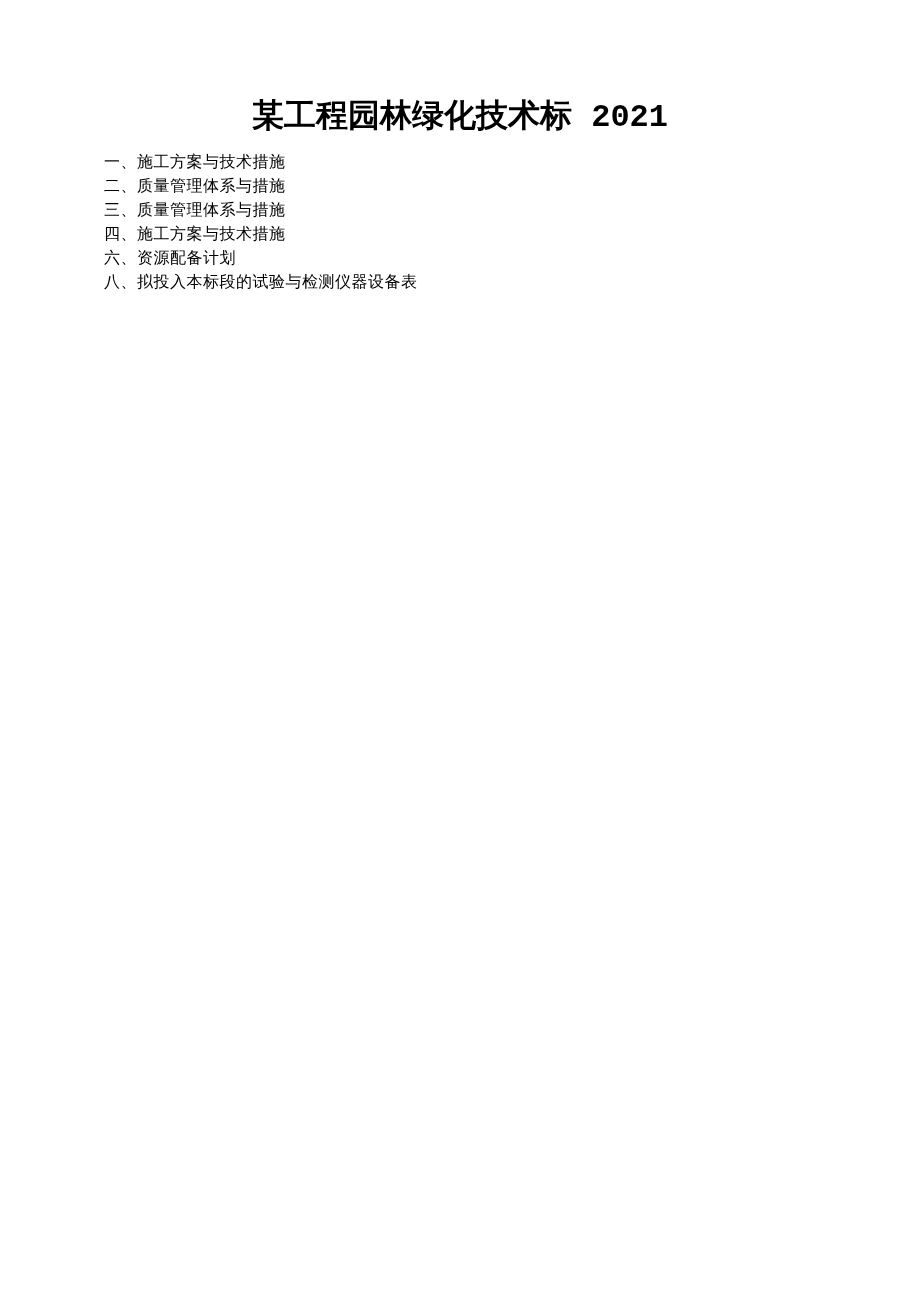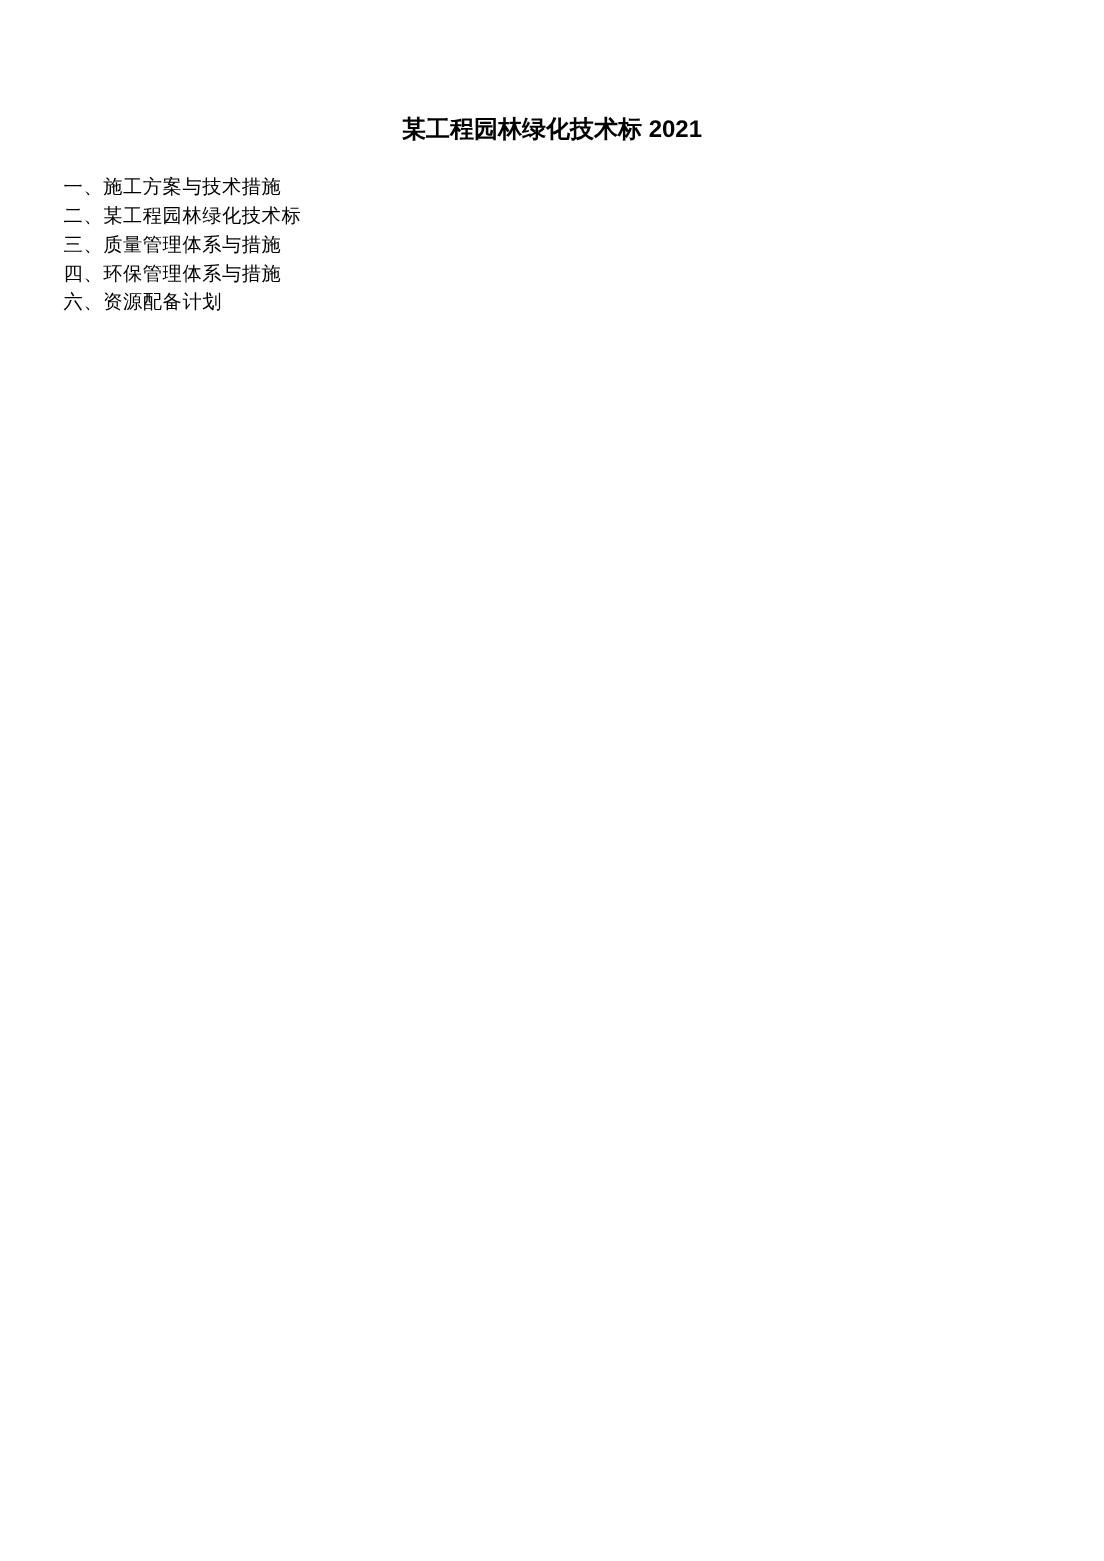--- a/index.html
+++ b/index.html
@@ -10,38 +10,39 @@
     body {
       width: 920px;
       height: 1301px;
       background: #ffffff;
       font-family: "SimSun", "宋体", serif;
       color: #000000;
       padding-top: 94px;
     }
     .title {
       text-align: center;
-      font-size: 20px;
+      font-size: 32px;
       font-weight: bold;
-      margin-bottom: 24px;
-      font-family: Liberation Sans, sans-serif;
+      margin-bottom: 12px;
+      font-family: Liberation Mono, monospace;
     }
     .toc {
-      padding-left: 53px;
+      padding-left: 104px;
     }
     .toc-item {
       font-size: 16px;
       line-height: 24px;
       letter-spacing: 0.5px;
     }
   </style>
 </head>
 <body>
 
 <h1 class="title">某工程园林绿化技术标 2021</h1>
 
 <div class="toc">
   <div class="toc-item">一、施工方案与技术措施</div>
-  <div class="toc-item">二、某工程园林绿化技术标</div>
+  <div class="toc-item">二、质量管理体系与措施</div>
   <div class="toc-item">三、质量管理体系与措施</div>
-  <div class="toc-item">四、环保管理体系与措施</div>
+  <div class="toc-item">四、施工方案与技术措施</div>
   <div class="toc-item">六、资源配备计划</div>
+  <div class="toc-item">八、拟投入本标段的试验与检测仪器设备表</div>
 </div>
 
 </body></html>

